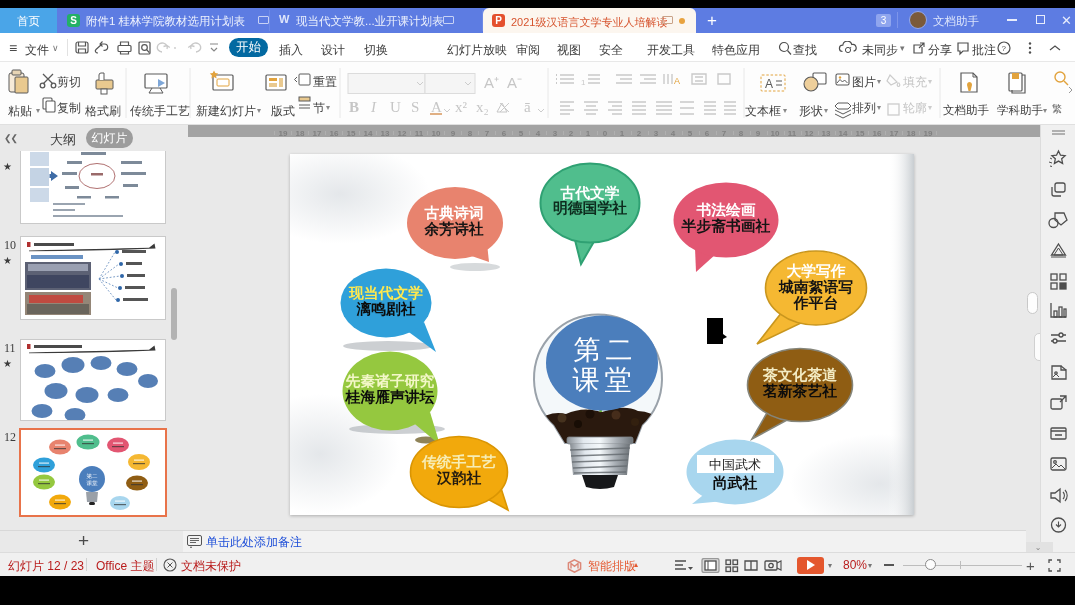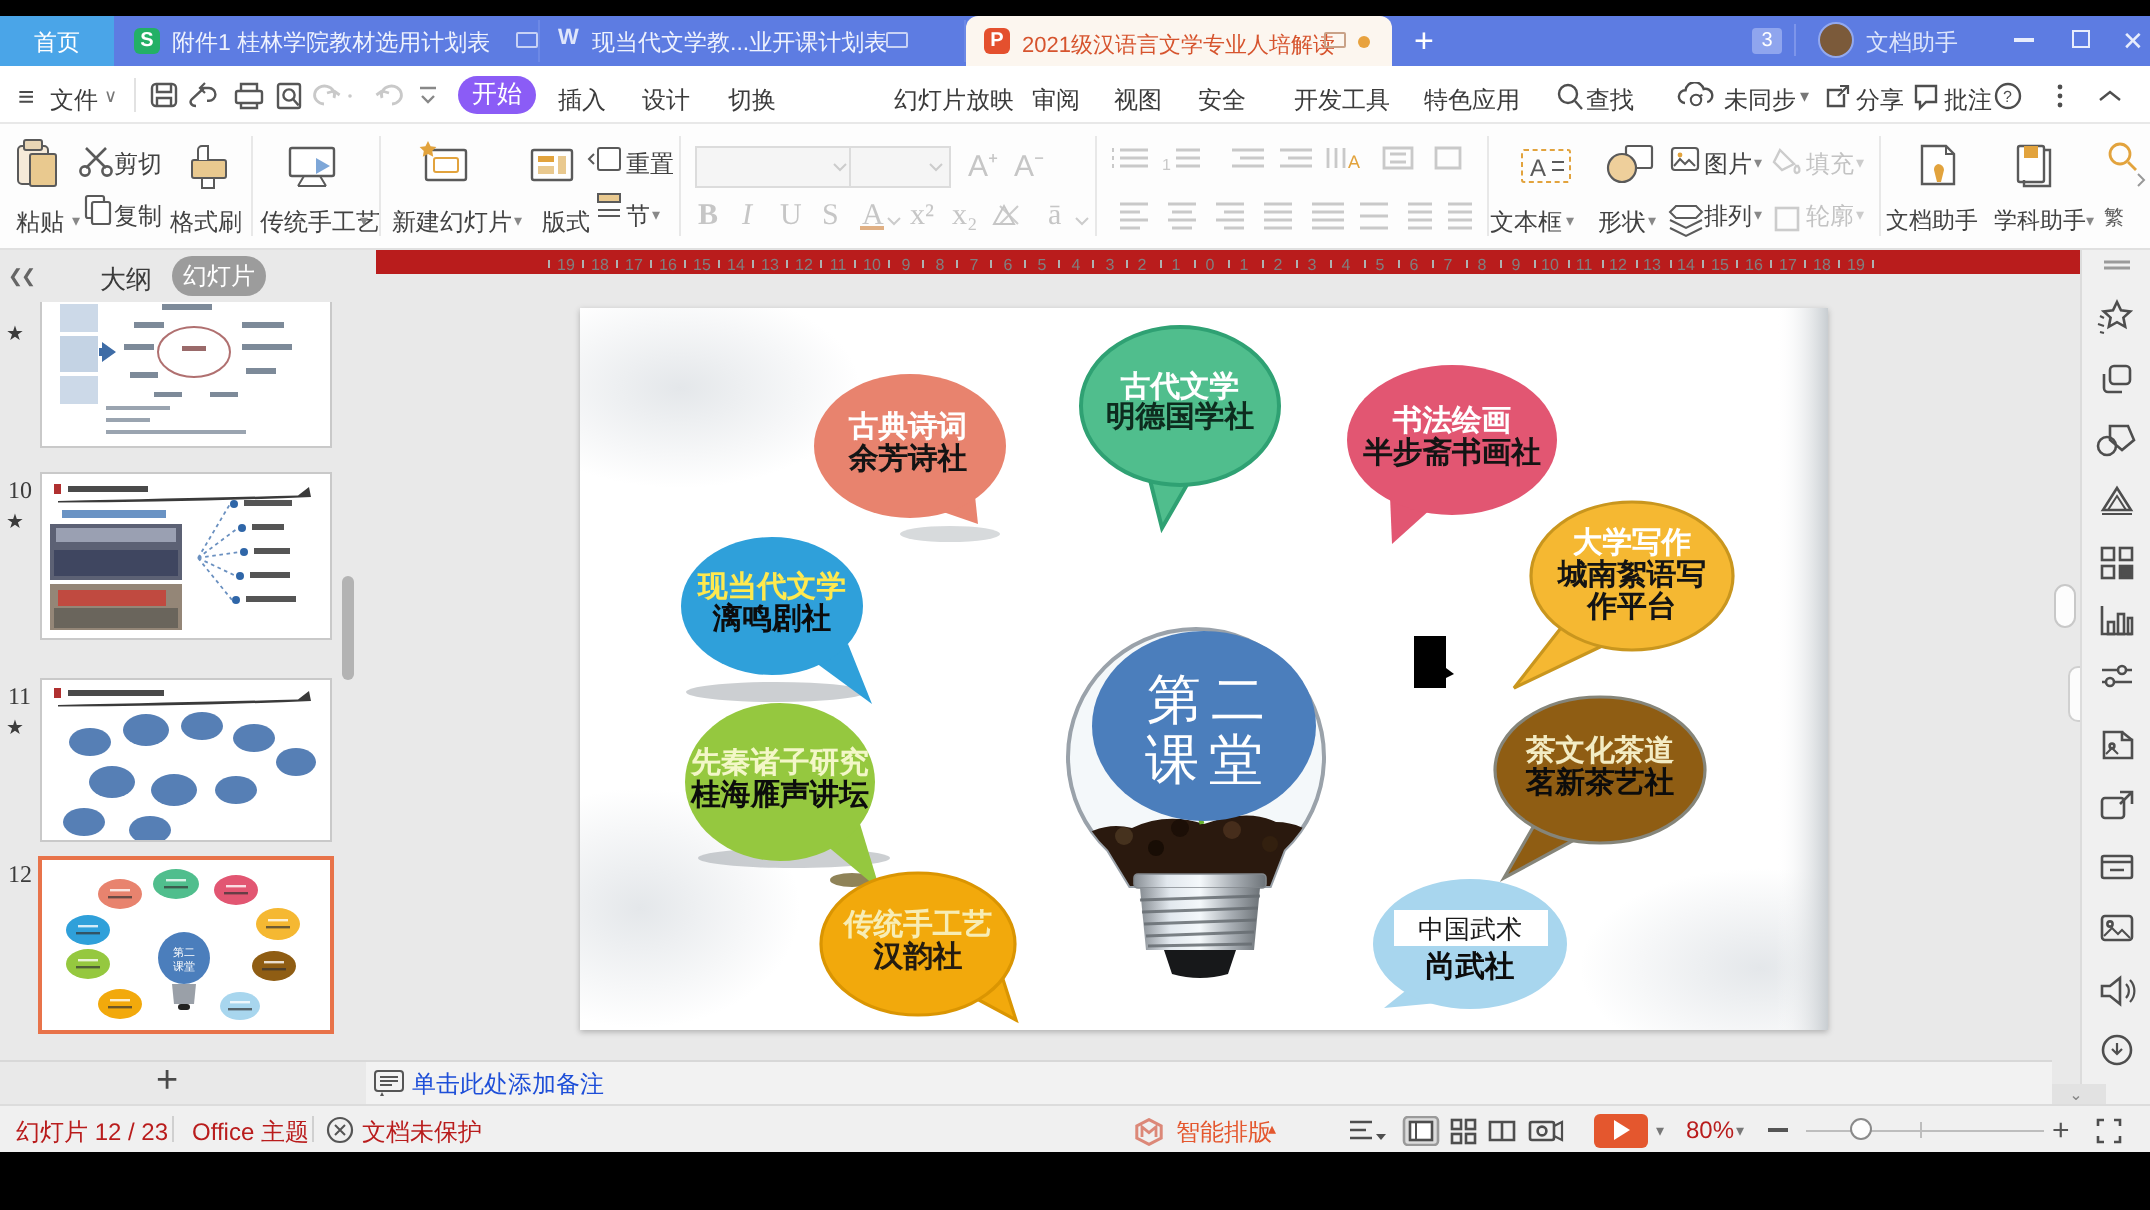--- a/index.html
+++ b/index.html
@@ -15,21 +15,21 @@
   
   #menubar { left:0; top:33px; width:1075px; height:29px; background:#ffffff; border-bottom:1px solid #e8e8e8; }
   .mitem { position:absolute; top:9px; font-size:12px; color:#3b3b3b; }
 
   
   #toolbar { left:0; top:62px; width:1075px; height:63px; background:#fdfdfd; border-bottom:1px solid #e0e0e0; }
   .tlabel { position:absolute; font-size:12px; color:#424242; }
   .gray { color:#c3c3c3; }
 
   
-  #ruler { left:188px; top:125px; width:852px; height:12px; background:#b91c1c; overflow:hidden; }
+  #ruler { left:188px; top:125px; width:852px; height:12px; background:#a3a3a3; overflow:hidden;font-weight:bold; }
 
   
   #lpanel { left:0; top:125px; width:188px; height:405px; background:#e9e9e9; }
   .thumb { position:absolute; left:20px; width:146px; height:84px; background:#fff; border:1px solid #c9c9c9; overflow:hidden; }
   .snum { position:absolute; left:4px; font-size:12px; color:#3c3c3c; font-family:"Liberation Serif",serif; }
   .sstar { position:absolute; left:3px; font-size:10px; color:#3c3c3c; }
 
   
   #canvas { left:188px; top:137px; width:838px; height:393px; background:#e9e9e9; }
   #slide { position:absolute; left:102px; top:17px; width:624px; height:361px; background:#fff; box-shadow:0 1px 3px rgba(0,0,0,0.25); }
@@ -99,21 +99,21 @@
           <path d="M72.5 9.5l2.8 3.2"></path>
       </g>
       <g fill="none" stroke="#c9c9c9" stroke-width="1.4">
         <path d="M88 12a5 4.5 0 1 1 5-3M93 5.5l-3.5 1M93 5.5l2.8 2"></path>
         <circle cx="101" cy="8" r="0.9" fill="#c9c9c9" stroke="none"></circle>
         <path d="M122 12a5 4.5 0 1 0-5-3M117 5.5l3.5 1M117 5.5l-2.8 2"></path>
       </g>
       <path d="M136 4h8M137 8l3 3 3-3" fill="none" stroke="#888" stroke-width="1.2"></path>
     </svg>
 
-    <div class="abs" style="left:229px;top:5px;width:39px;height:19px;background:#8b5cf6;border-radius:10px;color:#fff;font-size:12.5px;text-align:center;line-height:19px;">开始</div>
+    <div class="abs" style="left:229px;top:5px;width:39px;height:19px;background:#0369a1;border-radius:10px;color:#fff;font-size:12.5px;text-align:center;line-height:19px;">开始</div>
     <div class="mitem" style="left:279px;">插入</div>
     <div class="mitem" style="left:321px;">设计</div>
     <div class="mitem" style="left:364px;">切换</div>
     <div class="mitem" style="left:406px;margin-top:42px;">动画</div>
     <div class="mitem" style="left:447px;">幻灯片放映</div>
     <div class="mitem" style="left:516px;">审阅</div>
     <div class="mitem" style="left:557px;">视图</div>
     <div class="mitem" style="left:599px;">安全</div>
     <div class="mitem" style="left:647px;">开发工具</div>
     <div class="mitem" style="left:712px;">特色应用</div>

